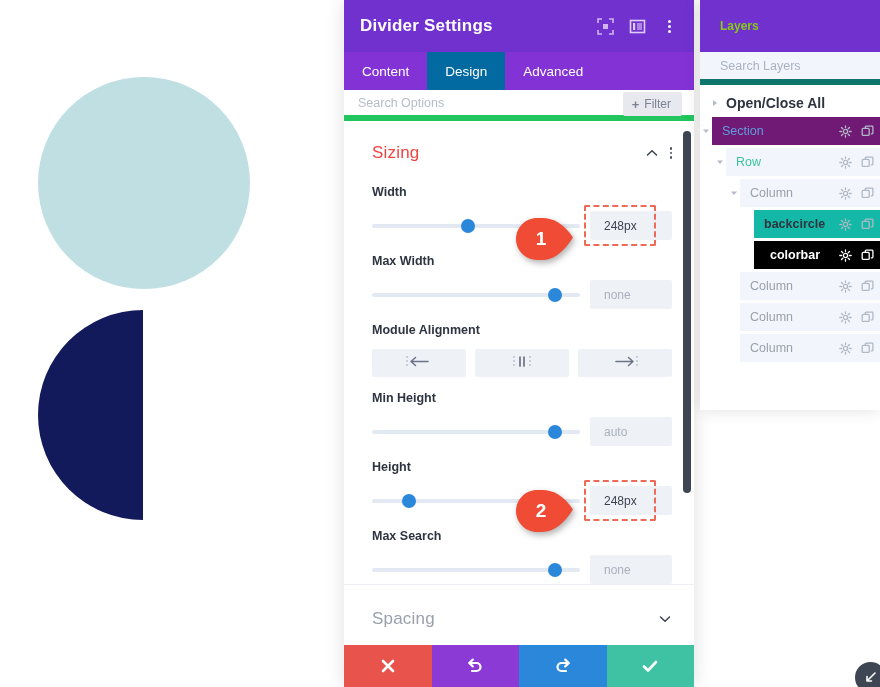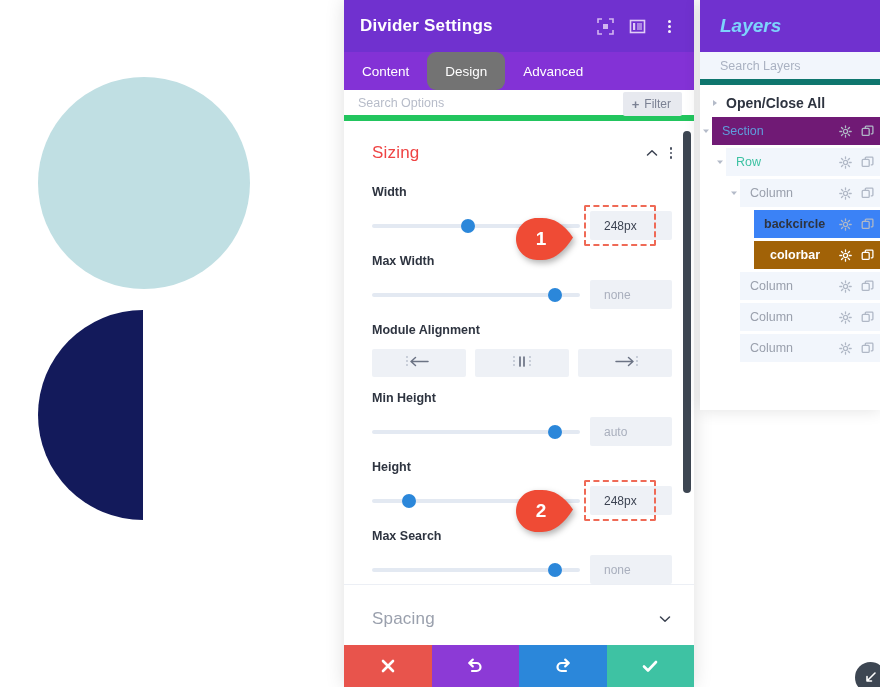--- a/index.html
+++ b/index.html
@@ -43,21 +43,21 @@
   .hdr-icons { display:flex; align-items:center; gap:14px; }
   .hdr-icon { width:18px; height:18px; display:flex; align-items:center; justify-content:center; cursor:pointer; opacity:.95; }
   .hdr-icon svg { display:block; }
 
   .tabs { display:flex; height:38px; background:#8332d6; flex:0 0 38px; }
   .tab {
     display:flex; align-items:center; justify-content:center;
     color:#ffffff; font-size:13.5px; padding:0 18px; cursor:pointer;
     white-space:nowrap;
   }
-  .tab.active { background:#737373;border-radius:9px; }
+  .tab.active { background:#0369a1; }
 
   .searchbar {
     position:relative; height:31px; flex:0 0 31px;
     background:#ffffff; border-bottom:6px solid #22c55e;
     display:flex; align-items:center; padding:0 14px;
   }
   .search-ph { color:#b7bcc9; font-size:12.5px; }
   .filter-btn {
     position:absolute; right:12px; top:2px;
     background:#e7e9ef; color:#7b8193; font-size:12px;
@@ -151,21 +151,21 @@
   
   .layers {
     position:absolute; left:700px; top:0; width:180px; height:410px;
     background:#ffffff; box-shadow:0 0 16px rgba(0,0,0,.12);
     overflow:hidden; display:flex; flex-direction:column;
   }
   .layers-header {
     height:52px; background:#7031cf; flex:0 0 52px;
     display:flex; align-items:center; padding:0 20px;
   }
-  .layers-title { color:#7dd3fc; font-size:19px; font-weight:bold;font-style:italic; }
+  .layers-title { color:#84cc16; font-size:12px; font-weight:bold; }
   .layers-search {
     height:33px; flex:0 0 33px; background:#f2f6fc;
     display:flex; align-items:center; padding:0 20px;
     border-bottom:6px solid #0f766e;
   }
   .layers-search span { color:#aab2c2; font-size:12.5px; }
   .layers-list { flex:1 1 auto; overflow:hidden; padding-top:4px; }
 
   .openclose {
     display:flex; align-items:center; height:28px; padding-left:11px; gap:7px;
@@ -505,41 +505,41 @@
                   <svg width="13" height="13" viewBox="0 0 13 13">
                     <rect x="1.2" y="3.4" width="7" height="7" rx="1" fill="none" stroke="#b0b8c6" stroke-width="1.3"></rect>
                     <path d="M4.3 3.4V2a.8.8 0 0 1 .8-.8h6a.8.8 0 0 1 .8.8v6a.8.8 0 0 1-.8.8h-1.3" fill="none" stroke="#b0b8c6" stroke-width="1.3"></path>
                   </svg>
                 </span>
               </div>
             </div>
           </div>
           <div class="layer-row lvl-mod">
             <div class="caret"></div>
-            <div class="layer-chip" style="background: #3b82f6; gap: 9px;">
+            <div class="layer-chip" style="background: #14b8a6; gap: 9px;">
               <div class="layer-name" style="color: rgb(46, 52, 64); font-weight: bold;">backcircle</div>
               <div class="layer-icons">
                 <span class="li">
                   <svg width="13" height="13" viewBox="0 0 13 13">
                     <circle cx="6.5" cy="6.5" r="2.1" fill="none" stroke="#b0b8c6" stroke-width="1.3"></circle>
                     <path d="M6.5.8v1.8M6.5 10.4v1.8M.8 6.5h1.8M10.4 6.5h1.8M2.5 2.5l1.3 1.3M9.2 9.2l1.3 1.3M10.5 2.5 9.2 3.8M3.8 9.2 2.5 10.5" stroke="#b0b8c6" stroke-width="1.3" stroke-linecap="round"></path>
                   </svg>
                 </span>
                 <span class="li">
                   <svg width="13" height="13" viewBox="0 0 13 13">
                     <rect x="1.2" y="3.4" width="7" height="7" rx="1" fill="none" stroke="#b0b8c6" stroke-width="1.3"></rect>
                     <path d="M4.3 3.4V2a.8.8 0 0 1 .8-.8h6a.8.8 0 0 1 .8.8v6a.8.8 0 0 1-.8.8h-1.3" fill="none" stroke="#b0b8c6" stroke-width="1.3"></path>
                   </svg>
                 </span>
               </div>
             </div>
           </div>
           <div class="layer-row lvl-mod">
             <div class="caret"></div>
-            <div class="layer-chip" style="background: #a16207; padding-left: 16px;">
+            <div class="layer-chip" style="background: #000000; padding-left: 16px;">
               <div class="layer-name" style="color: rgb(255, 255, 255); font-weight: bold;">colorbar</div>
               <div class="layer-icons">
                 <span class="li">
                   <svg width="13" height="13" viewBox="0 0 13 13">
                     <circle cx="6.5" cy="6.5" r="2.1" fill="none" stroke="#ffffff" stroke-width="1.3"></circle>
                     <path d="M6.5.8v1.8M6.5 10.4v1.8M.8 6.5h1.8M10.4 6.5h1.8M2.5 2.5l1.3 1.3M9.2 9.2l1.3 1.3M10.5 2.5 9.2 3.8M3.8 9.2 2.5 10.5" stroke="#ffffff" stroke-width="1.3" stroke-linecap="round"></path>
                   </svg>
                 </span>
                 <span class="li">
                   <svg width="13" height="13" viewBox="0 0 13 13">

